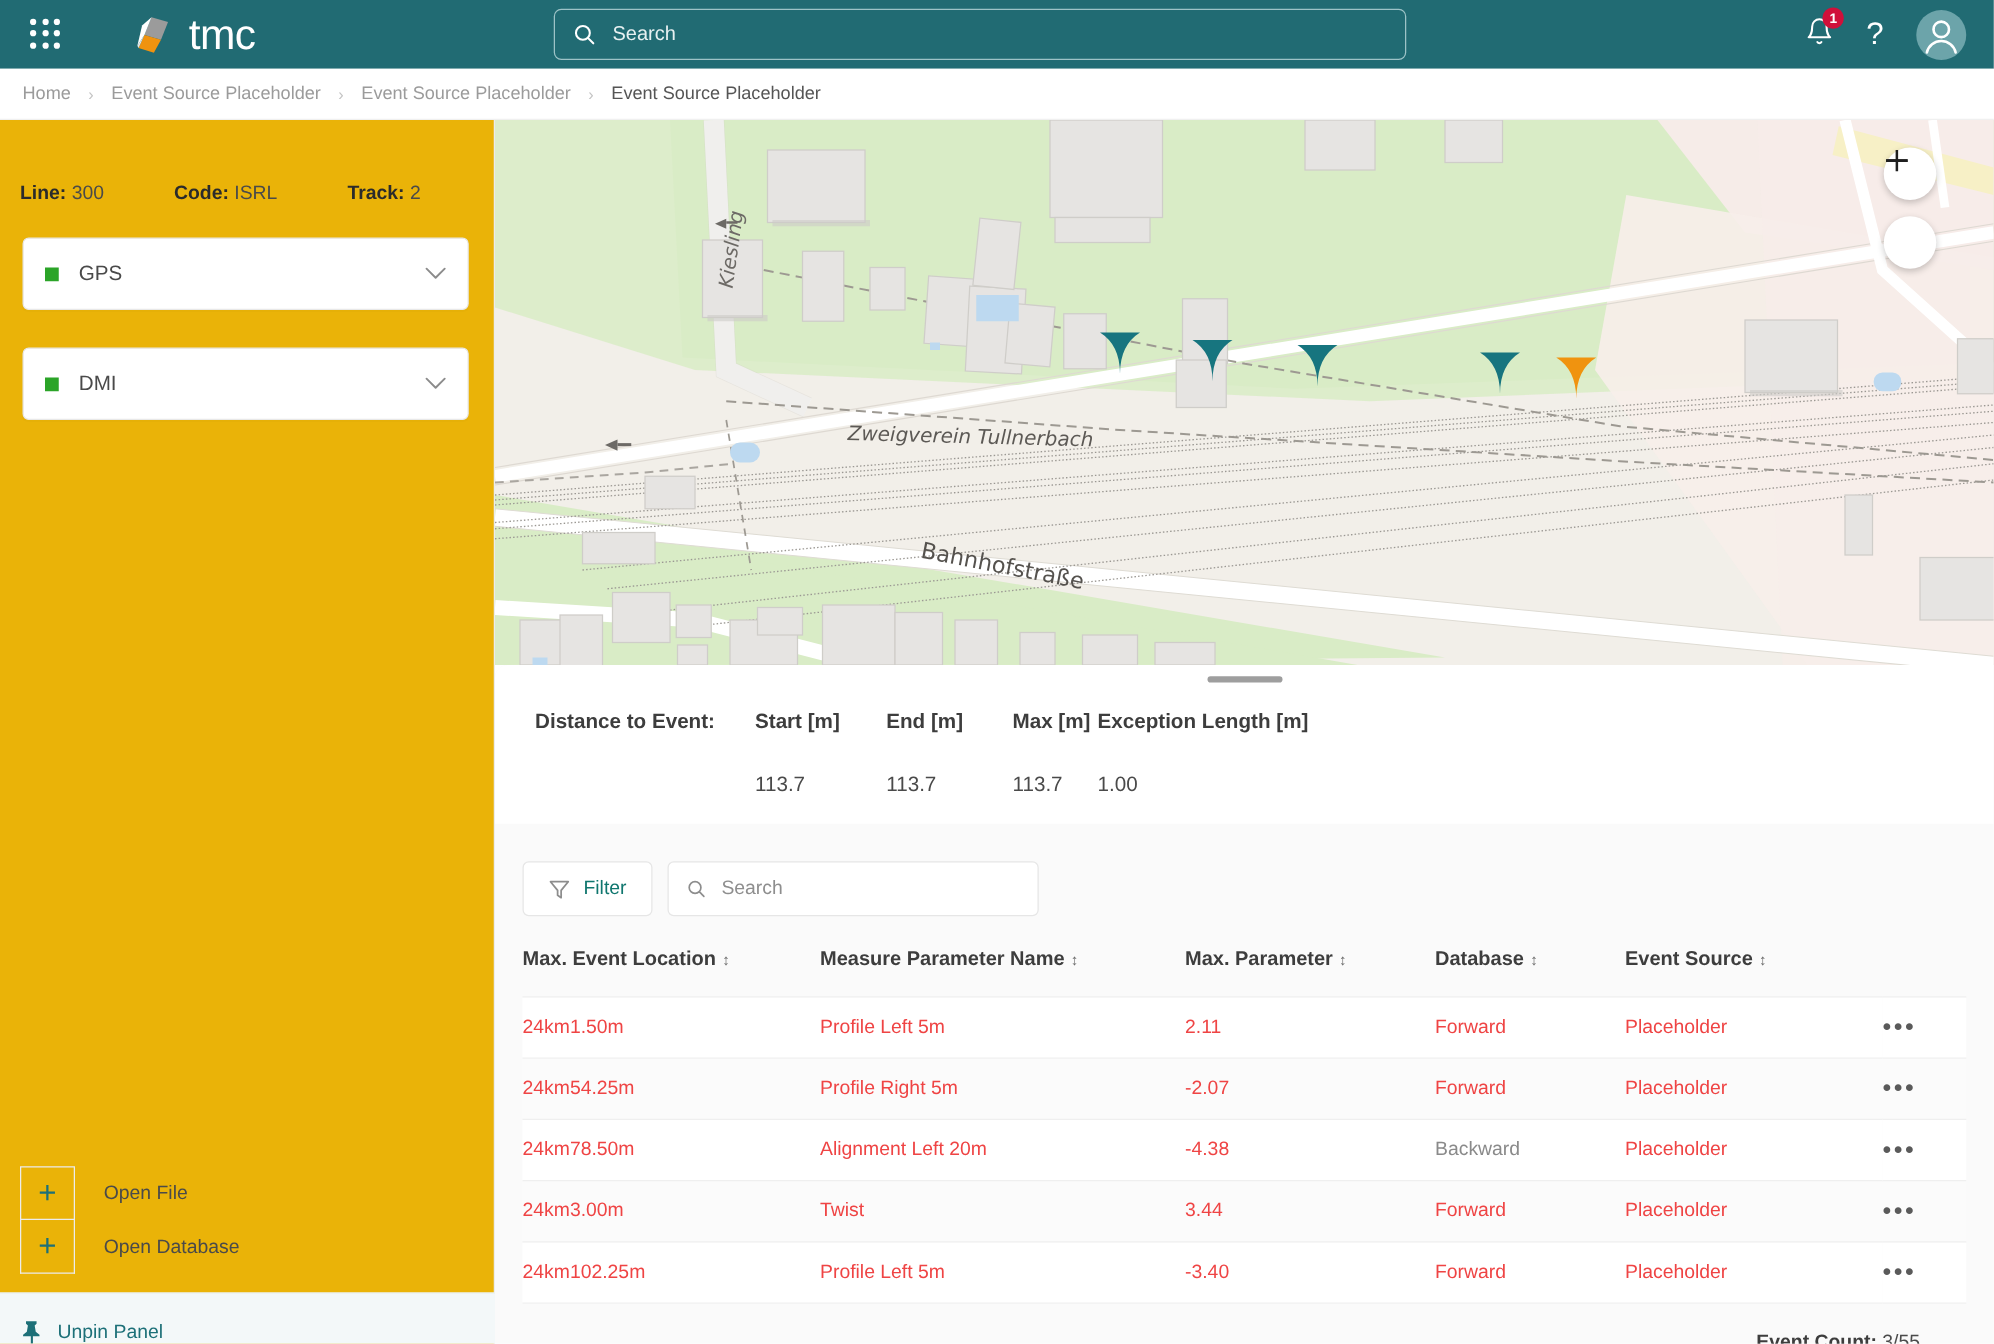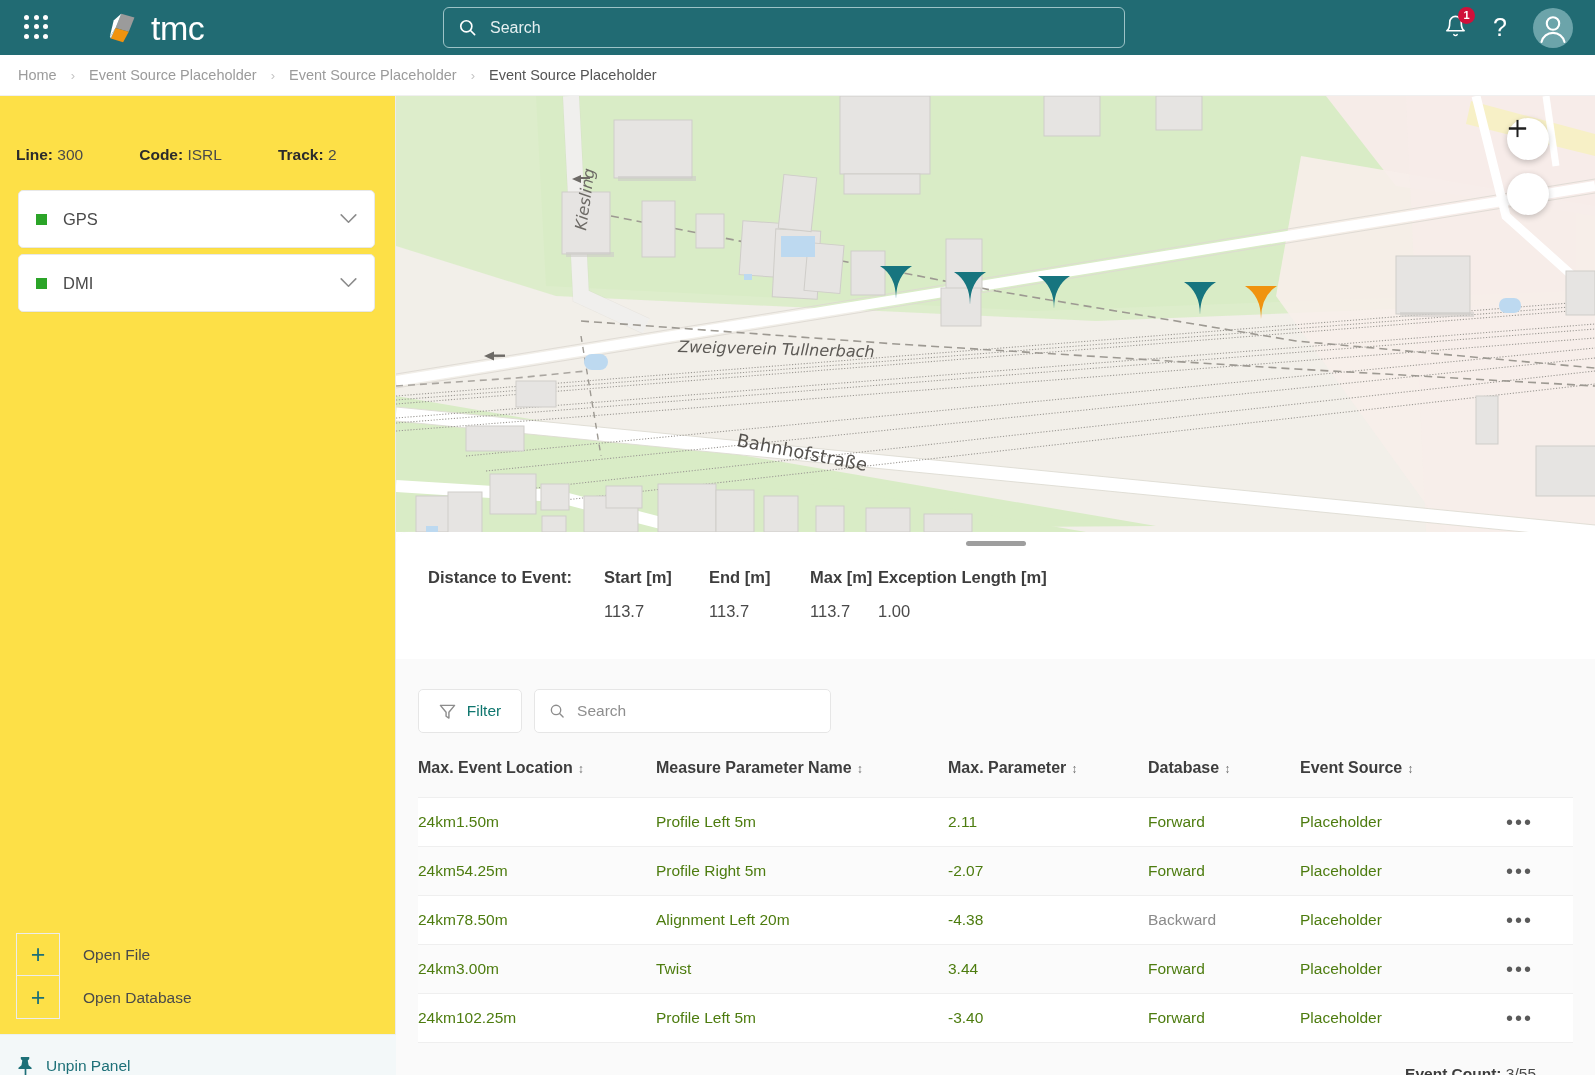--- a/index.html
+++ b/index.html
@@ -55,28 +55,28 @@
     background: #fff; display: flex; align-items: center; padding-left: 16px; gap: 0;
     border-bottom: 1px solid #f0f0f0;
   }
   .crumb { font-size: 14.5px; color: #9b9b9b; cursor: pointer; padding: 0 2px; }
   .crumb.current { color: #555; }
   .crumb-sep { color: #c4c4c4; font-size: 13px; margin: 0 12px; }
 
   
   .left-panel {
     position: absolute; top: 96px; left: 0; width: 396px; height: 979px;
-    background: #fde047; border-right: 1px solid #ececec;
+    background: #eab308; border-right: 1px solid #ececec;
   }
   .meta-row {
     display: flex; gap: 0; padding: 50px 0 0 16px; font-size: 15.5px; color: #4a4a4a;
   }
   .meta-item { margin-right: 56px; white-space: nowrap; }
   .meta-item b { color: #2b2b2b; font-weight: 700; }
-  .accordion-list { padding: 26px 20px 0 18px; display: flex; flex-direction: column; gap: 6px; }
+  .accordion-list { padding: 26px 20px 0 18px; display: flex; flex-direction: column; gap: 30px; }
   .acc {
     height: 58px; border: 1px solid #e8e8e8; border-radius: 5px; background: #fff;
     display: flex; align-items: center; padding: 0 17px; cursor: pointer;
     box-shadow: 0 1px 1px rgba(0,0,0,0.02);
   }
   .acc-dot { width: 11px; height: 11px; background: #2ba428; margin-right: 16px; flex: none; }
   .acc-label { font-size: 16.5px; color: #4a4a4a; flex: 1; }
   .chev { color: #8c8c8c; }
 
   .bottom-actions { position: absolute; bottom: 56px; left: 16px; width: 364px; }
@@ -114,21 +114,21 @@
     background: #fafafa; border-top-left-radius: 10px; overflow: hidden;
   }
   .drag-handle {
     position: absolute; top: 9px; left: 50%; transform: translateX(-50%);
     width: 60px; height: 5px; background: #9e9e9e; border-radius: 3px; cursor: ns-resize;
   }
   .summary {
     background: #fff; height: 127px; padding: 36px 0 0 32px;
     border-top-left-radius: 10px;
   }
-  .sum-grid { display: flex; flex-direction: column; gap: 15px; }
+  .sum-grid { display: flex; flex-direction: column; gap: 32px; }
   .sum-line { display: flex; align-items: baseline; }
   .sum-h { font-size: 16.5px; font-weight: 700; color: #3d3d3d; }
   .sum-v { font-size: 16.5px; color: #4a4a4a; }
   .c0 { width: 176px; } .c1 { width: 105px; } .c2 { width: 101px; } .c3 { width: 68px; }
 
   .toolbar { display: flex; align-items: center; gap: 12px; padding: 30px 0 0 22px; }
   .filter-btn {
     width: 104px; height: 44px; border: 1px solid #e6e6e6; border-radius: 5px; background: #fff;
     display: flex; align-items: center; justify-content: center; gap: 11px; cursor: pointer;
   }
@@ -147,21 +147,21 @@
   table { width: 100%; border-collapse: collapse; table-layout: fixed; }
   th {
     text-align: left; font-size: 16px; font-weight: 700; color: #3d3d3d;
     padding: 0 0 20px 0; white-space: nowrap; cursor: pointer;
   }
   th .sort { color: #6e6e6e; font-size: 12px; margin-left: 5px; }
   tbody tr { background: #fff; border-bottom: 1px solid #efefef; }
   tbody tr:nth-child(even) { background: #fbfbfb; }
   tbody tr:first-child { border-top: 1px solid #efefef; }
   td {
-    font-size: 15.5px; color: #4d7c0f; padding: 14px 0; height: 43px;
+    font-size: 15.5px; color: #ef4444; padding: 14px 0; height: 43px;
   }
   .dots { color: #5a5a5a; font-size: 20px; letter-spacing: 2px; cursor: pointer; text-align: left; line-height: 1; }
   .dim { color: #8a8a8a; }
   .event-count {
     text-align: right; padding: 22px 37px 0 0; font-size: 15.5px; color: #4a4a4a;
   }
   .event-count b { font-weight: 700; color: #3d3d3d; }
 
   .col-a { width: 238px; } .col-b { width: 292px; }
   .col-c { width: 200px; } .col-d { width: 152px; }

